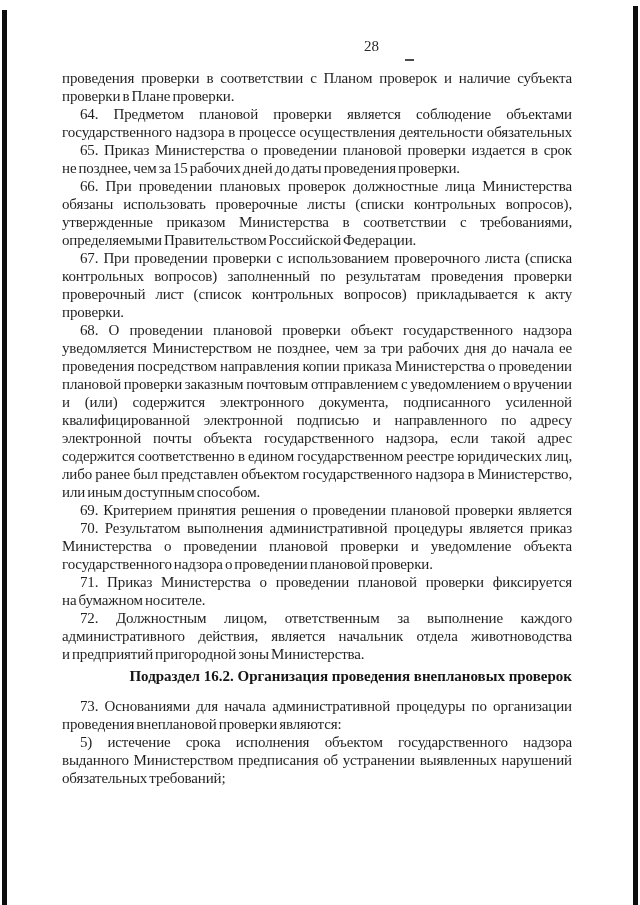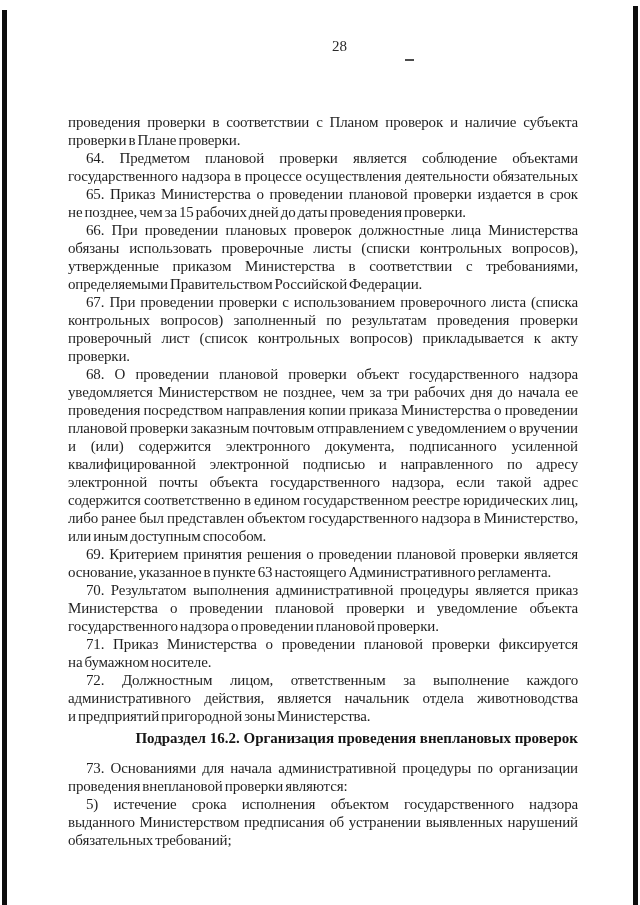--- a/index.html
+++ b/index.html
@@ -4,36 +4,36 @@
 <style>
   html,body{margin:0;padding:0;}
   body{
     width:640px;height:905px;
     background:#ffffff;
     position:relative;overflow:hidden;
     font-family:"Liberation Serif",serif;
     -webkit-font-smoothing:antialiased;
   }
   .page-number{
-    position:absolute;top:38px;left:332px;
+    position:absolute;top:38px;left:364px;
     font-size:15px;color:#2a2a2a;
   }
   .scan-dash{
     position:absolute;top:59px;left:405px;
     width:9px;height:2px;background:#4c4c4c;
   }
   .scan-edge{
     position:absolute;width:5px;background:#0d0d0d;
   }
   .scan-edge.left{left:2px;top:10px;bottom:0;}
   .scan-edge.right{left:633px;top:6px;bottom:0;}
   .content{
-    position:absolute;top:69px;left:68px;width:510px;
+    position:absolute;top:69px;left:62px;width:510px;
     color:#1f1f1f;font-size:15px;line-height:18px;
-    letter-spacing:-0.15px;word-spacing:-1.5px;margin-top:44px;
+    letter-spacing:-0.15px;word-spacing:-1.5px;
   }
   .line{
     text-align:justify;
     text-align-last:justify;
     height:18px;
   }
   .line.lastline{text-align-last:left;}
   .line.indent{text-indent:18px;}
   .heading{
     font-weight:bold;text-align:right;
@@ -69,21 +69,20 @@
     <div class="line">уведомляется Министерством не позднее, чем за три рабочих дня до начала ее</div>
     <div class="line">проведения посредством направления копии приказа Министерства о проведении</div>
     <div class="line">плановой проверки заказным почтовым отправлением с уведомлением о вручении</div>
     <div class="line">и (или) содержится электронного документа, подписанного усиленной</div>
     <div class="line">квалифицированной электронной подписью и направленного по адресу</div>
     <div class="line">электронной почты объекта государственного надзора, если такой адрес</div>
     <div class="line">содержится соответственно в едином государственном реестре юридических лиц,</div>
     <div class="line">либо ранее был представлен объектом государственного надзора в Министерство,</div>
     <div class="line lastline">или иным доступным способом.</div>
     <div class="line indent">69. Критерием принятия решения о проведении плановой проверки является</div>
-    <div class="line lastline">основание, указанное в пункте 63 настоящего Административного регламента.</div>
     <div class="line indent">70. Результатом выполнения административной процедуры является приказ</div>
     <div class="line">Министерства о проведении плановой проверки и уведомление объекта</div>
     <div class="line lastline">государственного надзора о проведении плановой проверки.</div>
     <div class="line indent">71. Приказ Министерства о проведении плановой проверки фиксируется</div>
     <div class="line lastline">на бумажном носителе.</div>
     <div class="line indent">72. Должностным лицом, ответственным за выполнение каждого</div>
     <div class="line">административного действия, является начальник отдела животноводства</div>
     <div class="line lastline">и предприятий пригородной зоны Министерства.</div>
     <div class="heading">Подраздел 16.2. Организация проведения внеплановых проверок</div>
     <div class="line indent">73. Основаниями для начала административной процедуры по организации</div>

